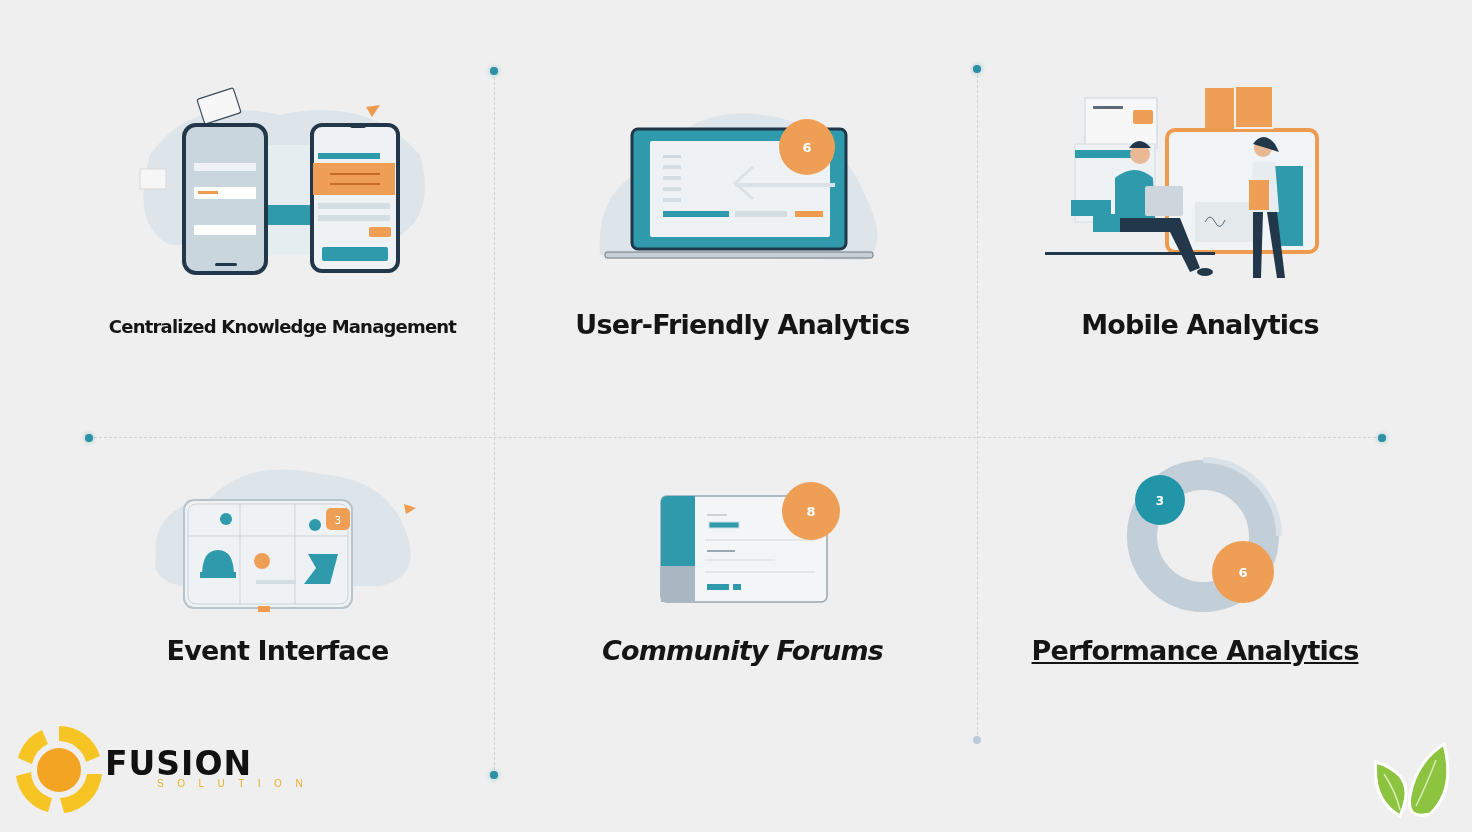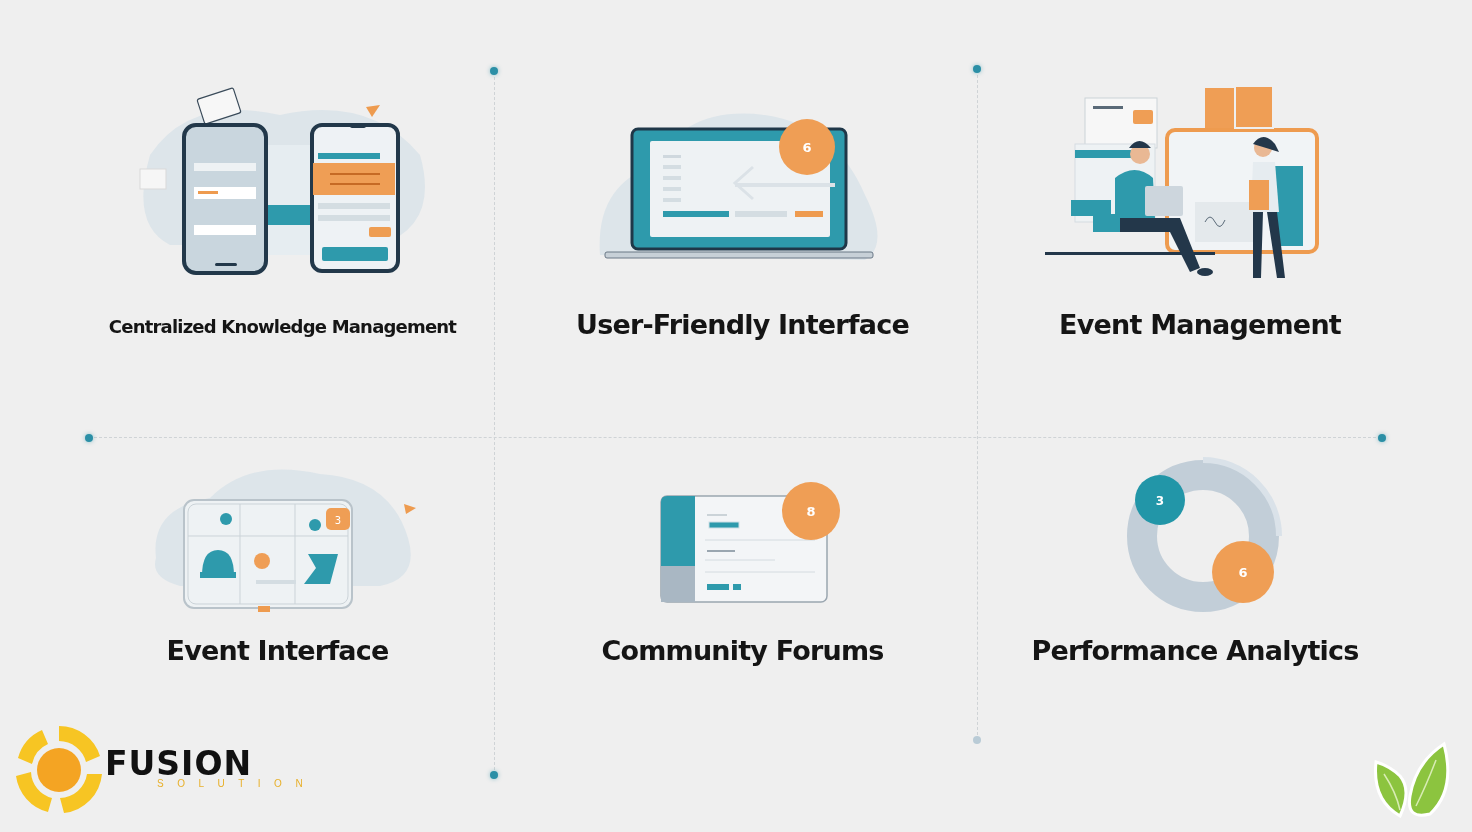--- a/index.html
+++ b/index.html
@@ -87,21 +87,21 @@
     <path d="M158 62 L140 78 L158 94" fill="none" stroke="#dbe2e7" stroke-width="3"></path>
     <rect x="140" y="78" width="100" height="4" fill="#dbe2e7"></rect>
     <rect x="68" y="106" width="66" height="6" fill="#2e9aac"></rect>
     <rect x="140" y="106" width="52" height="6" fill="#d4dde2"></rect>
     <rect x="200" y="106" width="28" height="6" fill="#ee9b4f"></rect>
     <rect x="10" y="147" width="268" height="6" rx="2" fill="#c7d0d7" stroke="#6a7886" stroke-width="1"></rect>
     <circle cx="212" cy="42" r="28" fill="#ef9e55"></circle>
     <text x="212" y="47" font-size="13" fill="#fff" text-anchor="middle" font-family="DejaVu Sans, sans-serif" font-weight="bold">6</text>
   </svg>
 </div>
-<div class="label" style="left:575px; top:309px; width:335px; font-size:27px;">User-Friendly Interface</div>
+<div class="label" style="left:575px; top:309px; width:335px; font-size:27px;">User-Friendly Analytics</div>
 
 <div class="card" style="left:1045px; top:82px; width:290px; height:210px;">
   <svg width="290" height="210" viewBox="0 0 290 210">
     <rect x="40" y="16" width="72" height="50" fill="#f7f7f7" stroke="#cbd3d8"></rect>
     <rect x="48" y="24" width="30" height="3" fill="#5a6a78"></rect>
     <rect x="88" y="28" width="20" height="14" rx="2" fill="#ef9e55"></rect>
     <rect x="30" y="62" width="80" height="78" fill="#eef2f4" stroke="#d5dce1"></rect>
     <rect x="30" y="68" width="60" height="8" fill="#2e9aac"></rect>
     <rect x="122" y="48" width="150" height="122" rx="8" fill="#f1f4f6" stroke="#ee9b4f" stroke-width="4"></rect>
     <rect x="230" y="84" width="28" height="80" fill="#2e9aac"></rect>
@@ -118,21 +118,21 @@
     <rect x="100" y="104" width="38" height="30" rx="2" fill="#cdd6dd"></rect>
     <path d="M75 136 l60 0 l20 50 l-10 4 l-20 -40 l-50 0Z" fill="#23374a"></path>
     <ellipse cx="160" cy="190" rx="8" ry="4" fill="#23374a"></ellipse>
     <circle cx="218" cy="66" r="9" fill="#e9b894"></circle>
     <path d="M208 62 q10 -14 22 0 l4 8" fill="#23374a"></path>
     <path d="M208 80 l22 0 l4 50 l-28 0Z" fill="#e6ecf0"></path>
     <rect x="204" y="98" width="20" height="30" fill="#ef9e55"></rect>
     <path d="M208 130 l10 0 l-2 66 l-8 0Z M222 130 l10 0 l8 66 l-8 0Z" fill="#23374a"></path>
   </svg>
 </div>
-<div class="label" style="left:1040px; top:309px; width:320px; font-size:27px;">Event Management</div>
+<div class="label" style="left:1040px; top:309px; width:320px; font-size:27px;">Mobile Analytics</div>
 
 <div class="card" style="left:150px; top:468px; width:270px; height:150px;">
   <svg width="270" height="150" viewBox="0 0 270 150">
     <path d="M6 90 Q0 40 60 30 Q100 -10 170 6 Q240 10 258 70 Q270 110 230 118 L30 118 Q0 110 6 90Z" fill="#dde5ea"></path>
     <rect x="34" y="32" width="168" height="108" rx="10" fill="#eef2f4" stroke="#b9c3ca" stroke-width="2"></rect>
     <rect x="38" y="36" width="160" height="100" rx="8" fill="none" stroke="#cbd3d8"></rect>
     <line x1="90" y1="36" x2="90" y2="136" stroke="#cbd3d8"></line>
     <line x1="145" y1="36" x2="145" y2="136" stroke="#cbd3d8"></line>
     <line x1="38" y1="68" x2="198" y2="68" stroke="#cbd3d8"></line>
     <circle cx="76" cy="51" r="6" fill="#2e9aac"></circle>
@@ -160,33 +160,33 @@
     <line x1="50" y1="60" x2="160" y2="60" stroke="#d4dbe0"></line>
     <line x1="50" y1="80" x2="120" y2="80" stroke="#d4dbe0"></line>
     <line x1="50" y1="92" x2="160" y2="92" stroke="#d4dbe0"></line>
     <rect x="52" y="70" width="28" height="2" fill="#9aa6b0"></rect>
     <rect x="52" y="104" width="22" height="6" fill="#2e9aac"></rect>
     <rect x="78" y="104" width="8" height="6" fill="#2e9aac"></rect>
     <circle cx="156" cy="31" r="29" fill="#ef9e55"></circle>
     <text x="156" y="36" font-size="13" fill="#fff" text-anchor="middle" font-family="DejaVu Sans, sans-serif" font-weight="bold">8</text>
   </svg>
 </div>
-<div class="label" style="left:580px; top:635px; width:325px; font-size:27px;">Community Forums</div>
+<div class="label" style="left:580px; top:635px; width:325px; font-size:27px;font-style:italic;">Community Forums</div>
 
 <div class="card" style="left:1120px; top:455px; width:170px; height:165px;">
   <svg width="170" height="165" viewBox="0 0 170 165">
     <circle cx="83" cy="81" r="61" fill="none" stroke="#c2ced8" stroke-width="30"></circle>
     <path d="M83 5 A76 76 0 0 1 159 81" fill="none" stroke="#dae2e9" stroke-width="6"></path>
     <circle cx="40" cy="45" r="25" fill="#2296a8"></circle>
     <text x="40" y="50" font-size="12" fill="#fff" text-anchor="middle" font-family="DejaVu Sans, sans-serif" font-weight="bold">3</text>
     <circle cx="123" cy="117" r="31" fill="#ef9e55"></circle>
     <text x="123" y="122" font-size="13" fill="#fff" text-anchor="middle" font-family="DejaVu Sans, sans-serif" font-weight="bold">6</text>
   </svg>
 </div>
-<div class="label" style="left:1030px; top:635px; width:330px; font-size:27px;">Performance Analytics</div>
+<div class="label" style="left:1030px; top:635px; width:330px; font-size:27px;text-decoration:underline;">Performance Analytics</div>
 
 <div class="abs" style="left:12px; top:722px; width:95px; height:95px;">
   <svg width="95" height="95" viewBox="0 0 95 95">
     <path d="M47 4 A43 43 0 0 1 88 34 L74 40 A28 28 0 0 0 47 19Z" fill="#f7c523"></path>
     <path d="M90 52 A43 43 0 0 1 52 91 L48 76 A28 28 0 0 0 75 52Z" fill="#f7c523"></path>
     <path d="M36 90 A43 43 0 0 1 4 54 L19 50 A28 28 0 0 0 40 76Z" fill="#f7c523"></path>
     <path d="M6 36 A43 43 0 0 1 30 8 L36 22 A28 28 0 0 0 20 42Z" fill="#f7c523"></path>
     <circle cx="47" cy="48" r="22" fill="#f4a423"></circle>
   </svg>
 </div>

